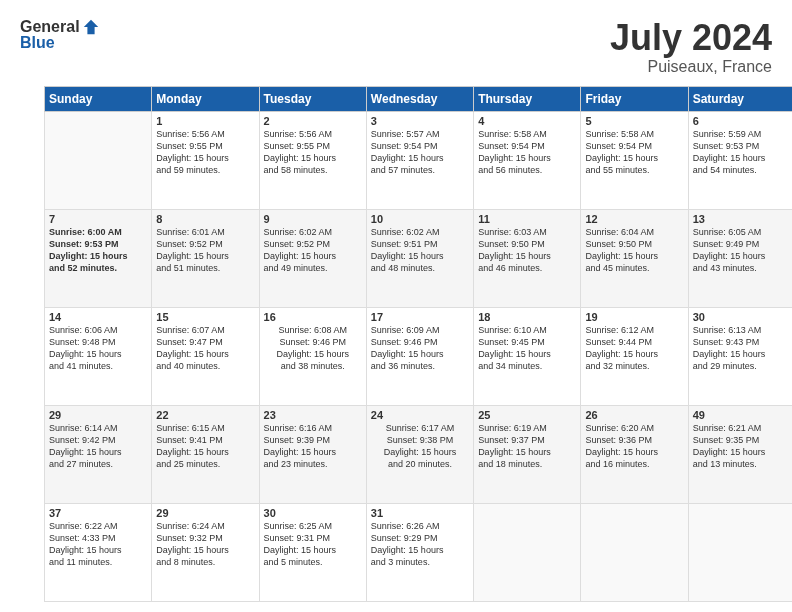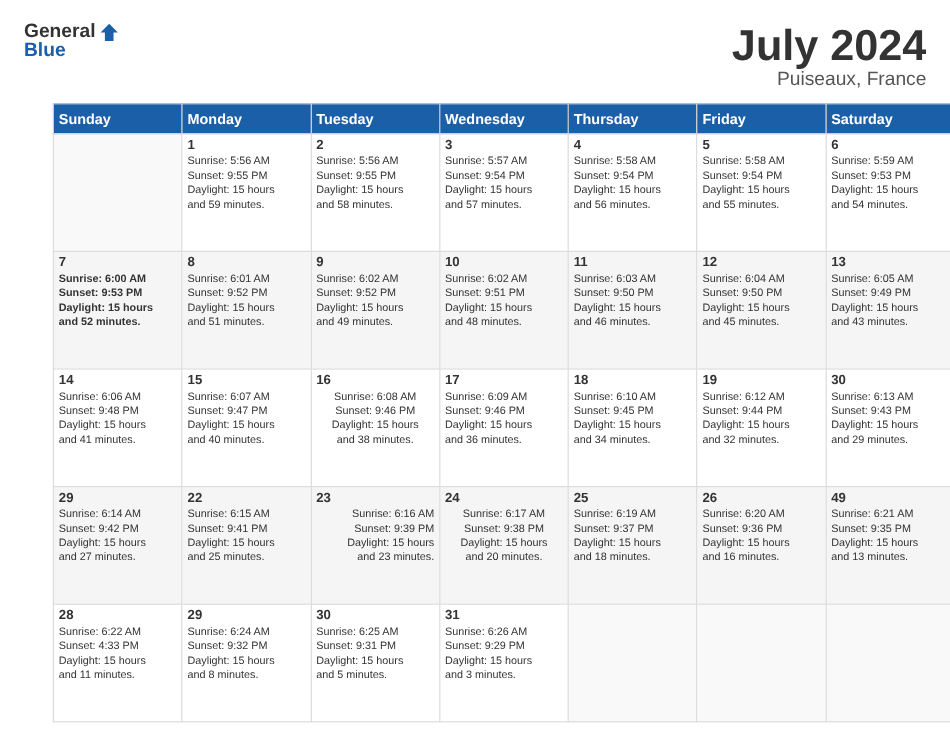--- a/index.html
+++ b/index.html
@@ -288,21 +288,21 @@
           </td>
           <td>
             <span class="day-number">22</span>
             <div class="day-info" style="white-space: pre-line;">Sunrise: 6:15 AM
 Sunset: 9:41 PM
 Daylight: 15 hours
 and 25 minutes.</div>
           </td>
           <td>
             <span class="day-number">23</span>
-            <div class="day-info" style="white-space: pre-line; text-align: right;">Sunrise: 6:16 AM
+            <div class="day-info" style="white-space: pre-line;">Sunrise: 6:16 AM
 Sunset: 9:39 PM
 Daylight: 15 hours
 and 23 minutes.</div>
           </td>
           <td>
             <span class="day-number">24</span>
             <div class="day-info" style="white-space: pre-line; text-align: center;">Sunrise: 6:17 AM
 Sunset: 9:38 PM
 Daylight: 15 hours
 and 20 minutes.</div>
@@ -324,21 +324,21 @@
           <td>
             <span class="day-number">49</span>
             <div class="day-info" style="white-space: pre-line;">Sunrise: 6:21 AM
 Sunset: 9:35 PM
 Daylight: 15 hours
 and 13 minutes.</div>
           </td>
         </tr>
         <tr>
           <td>
-            <span class="day-number">28</span>
+            <span class="day-number">37</span>
             <div class="day-info" style="white-space: pre-line;">Sunrise: 6:22 AM
 Sunset: 4:33 PM
 Daylight: 15 hours
 and 11 minutes.</div>
           </td>
           <td>
             <span class="day-number">29</span>
             <div class="day-info" style="white-space: pre-line;">Sunrise: 6:24 AM
 Sunset: 9:32 PM
 Daylight: 15 hours

